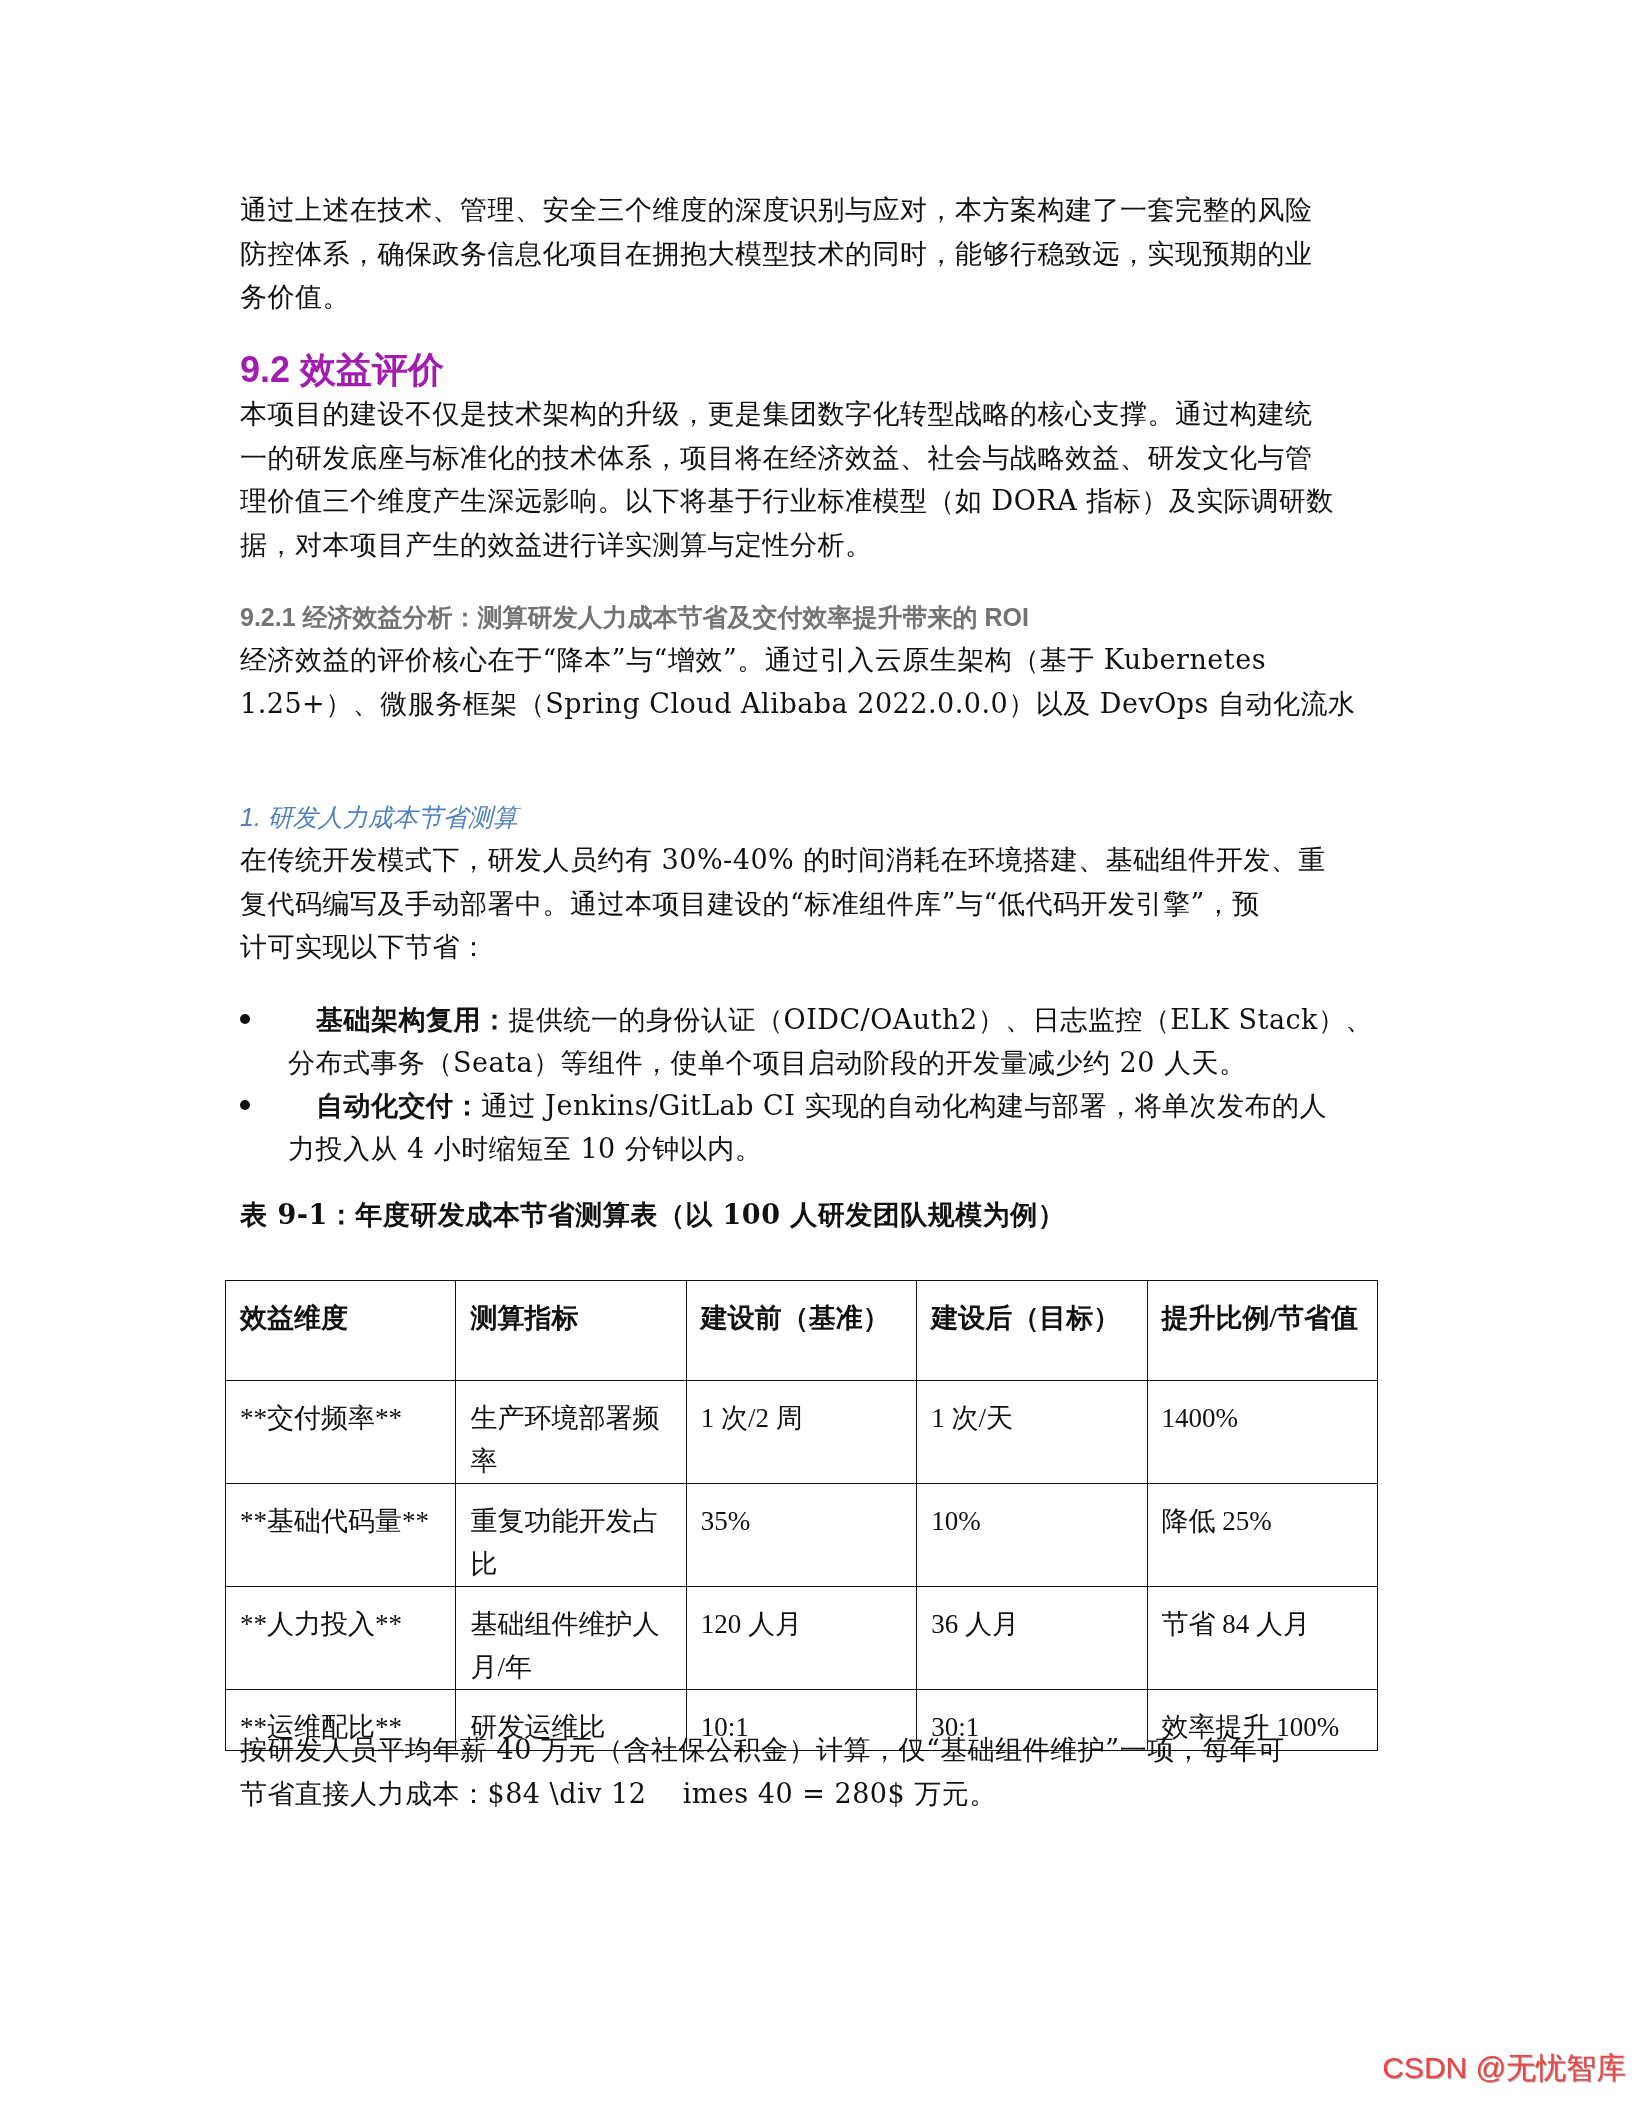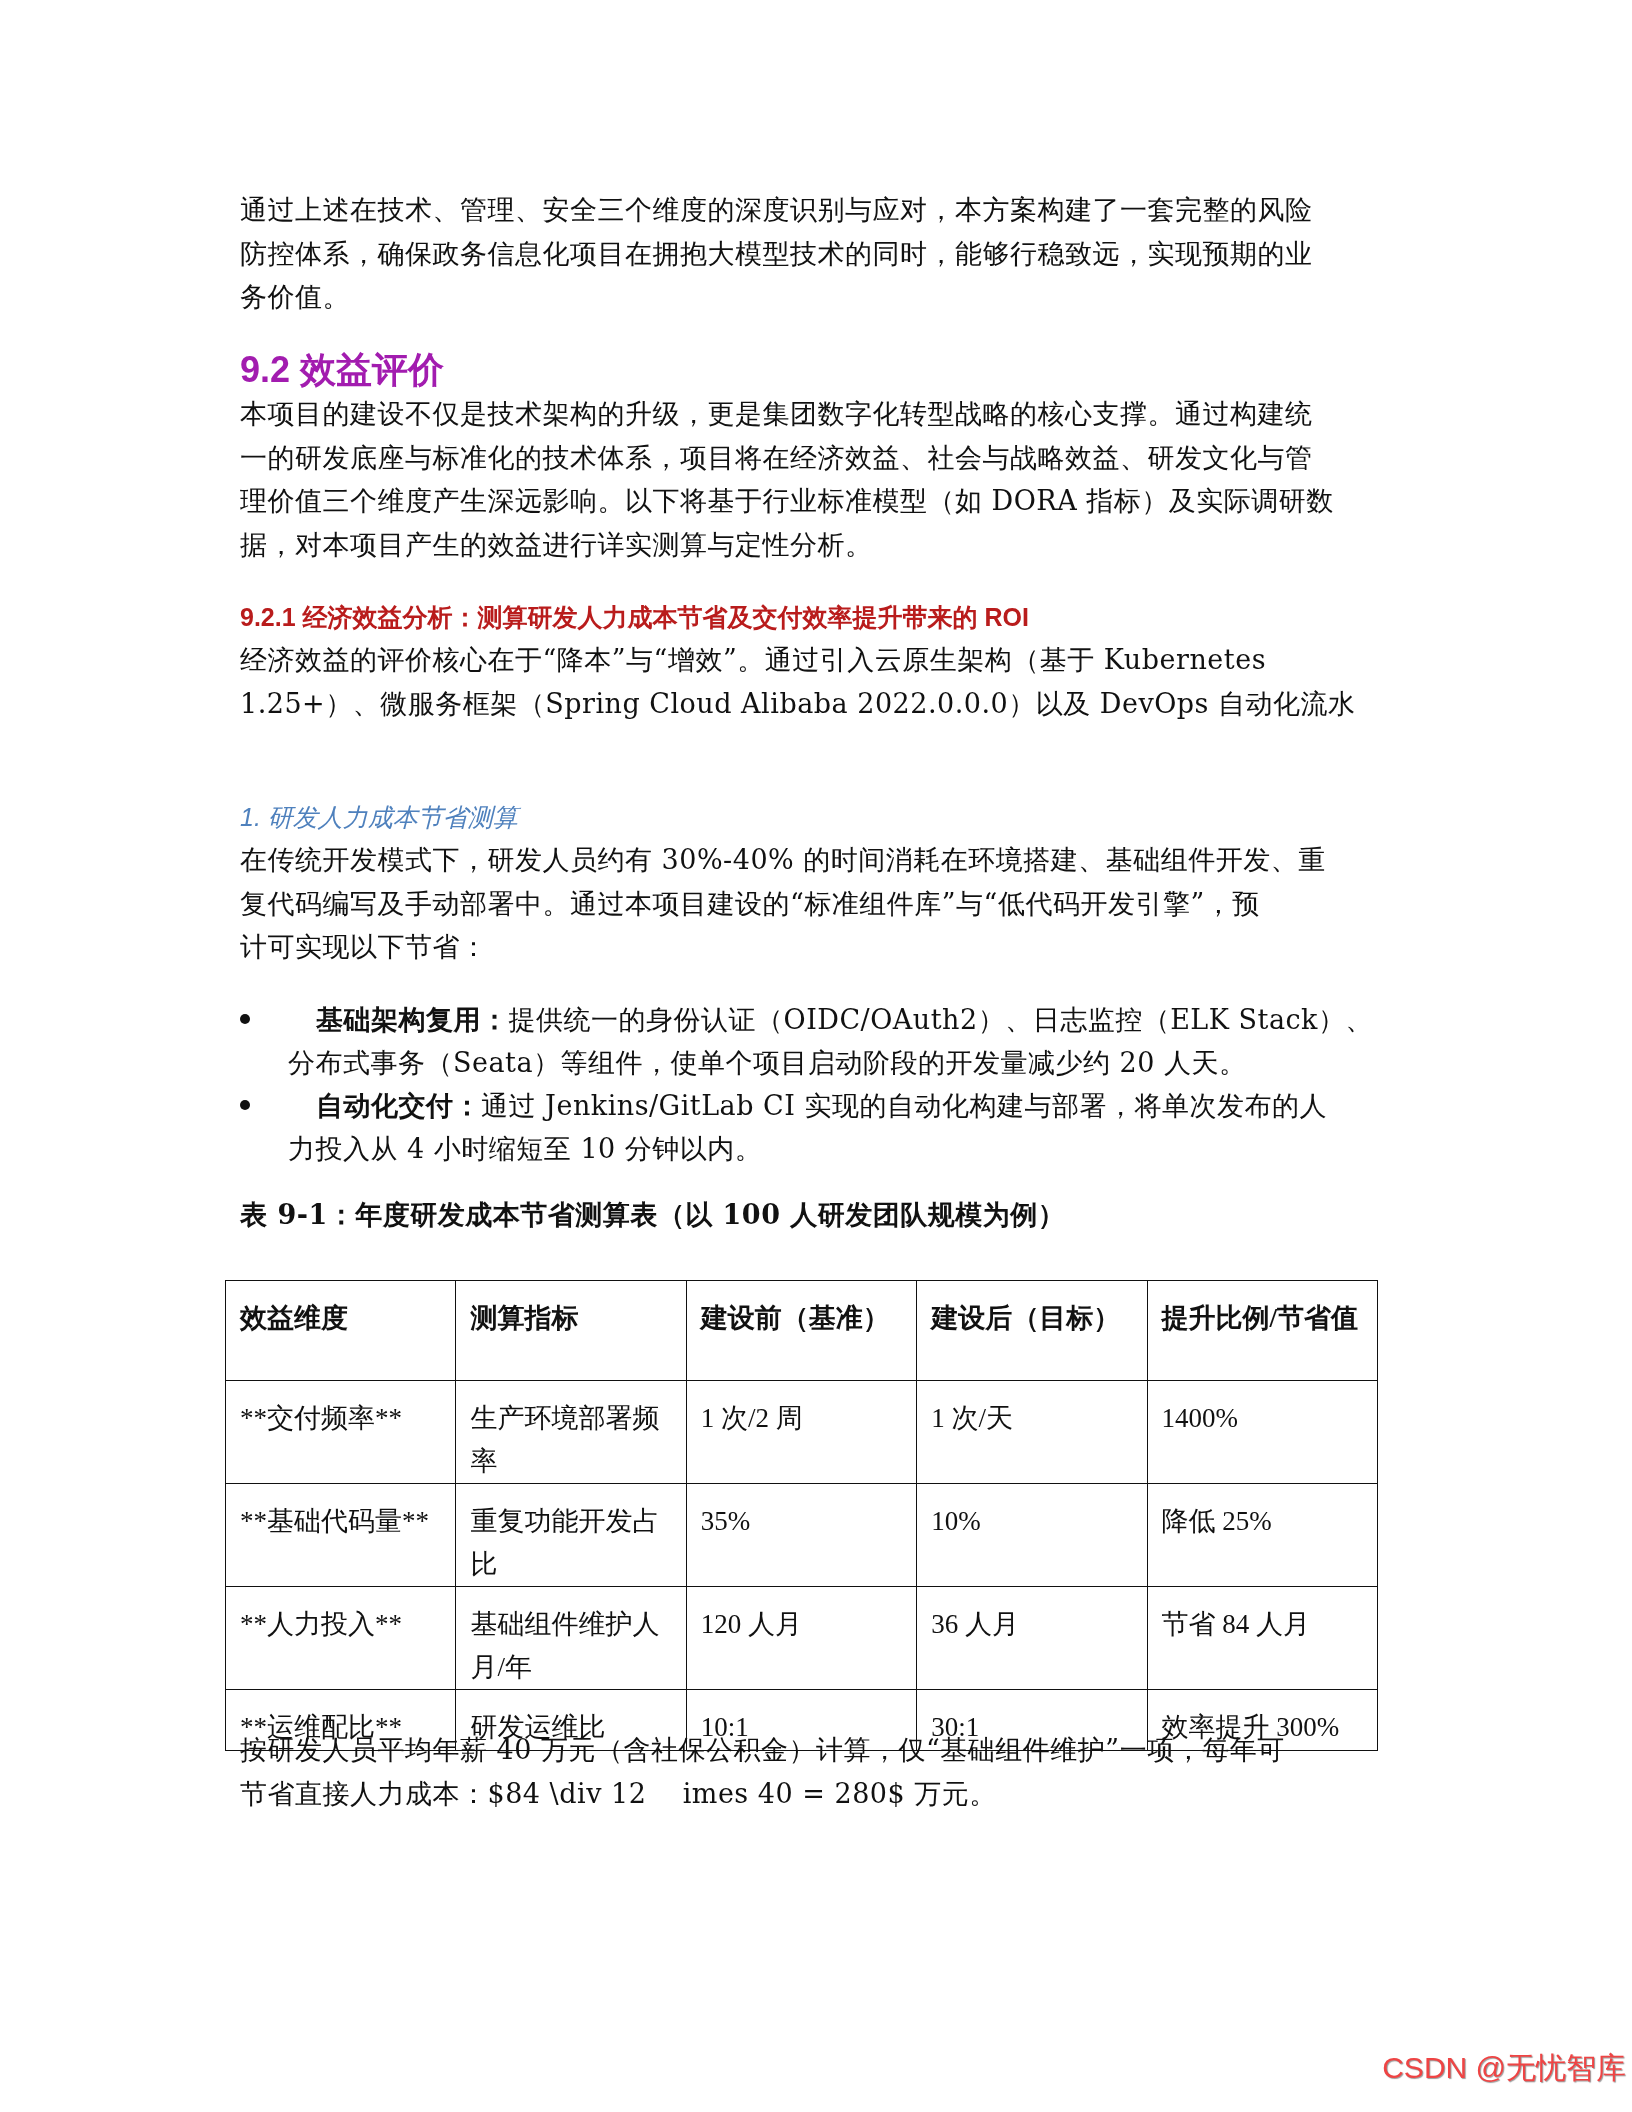--- a/index.html
+++ b/index.html
@@ -14,21 +14,21 @@
     font-family: "DejaVu Serif", "Liberation Serif", serif; color: #111;
     white-space: normal; word-break: break-all;
   }
   .line { display: block; white-space: nowrap; }
   .h2 {
     position: absolute; left: 0; font-family: "Liberation Sans", "DejaVu Sans", sans-serif;
     font-weight: bold; font-size: 36px; color: #a21caf; line-height: 40px;
   }
   .h3 {
     position: absolute; left: 0; font-family: "Liberation Sans", "DejaVu Sans", sans-serif;
-    font-weight: bold; font-size: 25px; color: #b91c1c; line-height: 36px; white-space: nowrap;
+    font-weight: bold; font-size: 25px; color: #737373; line-height: 36px; white-space: nowrap;
   }
   .h4 {
     position: absolute; left: 0; font-family: "Liberation Sans", "DejaVu Sans", sans-serif;
     font-weight: normal; font-style: italic; font-size: 25px; color: #4F81BD; line-height: 36px;
   }
   .bullet-list { position: absolute; left: 0; width: 1140px; margin: 0; padding: 0; list-style: none; }
   .bullet-item { position: relative; font-size: 27px; line-height: 43px; letter-spacing: 0.5px; }
   .bullet-dot {
     position: absolute; left: 0; top: 16px; width: 10px; height: 10px; border-radius: 50%; background: #111;
   }
@@ -136,21 +136,21 @@
         <td>基础组件维护人月/年</td>
         <td>120 人月</td>
         <td>36 人月</td>
         <td>节省 84 人月</td>
       </tr>
       <tr class="r-short">
         <td>**运维配比**</td>
         <td>研发运维比</td>
         <td>10:1</td>
         <td>30:1</td>
-        <td>效率提升 300%</td>
+        <td>效率提升 100%</td>
       </tr>
     </tbody>
   </table>
 
   <div class="p" style="top:1728px;">
     <span class="line">按研发人员平均年薪 40 万元（含社保公积金）计算，仅“基础组件维护”一项，每年可</span>
     <span class="line" style="white-space:pre;">节省直接人力成本：$84 \div 12    imes 40 = 280$ 万元。</span>
   </div>
 
 </div>

